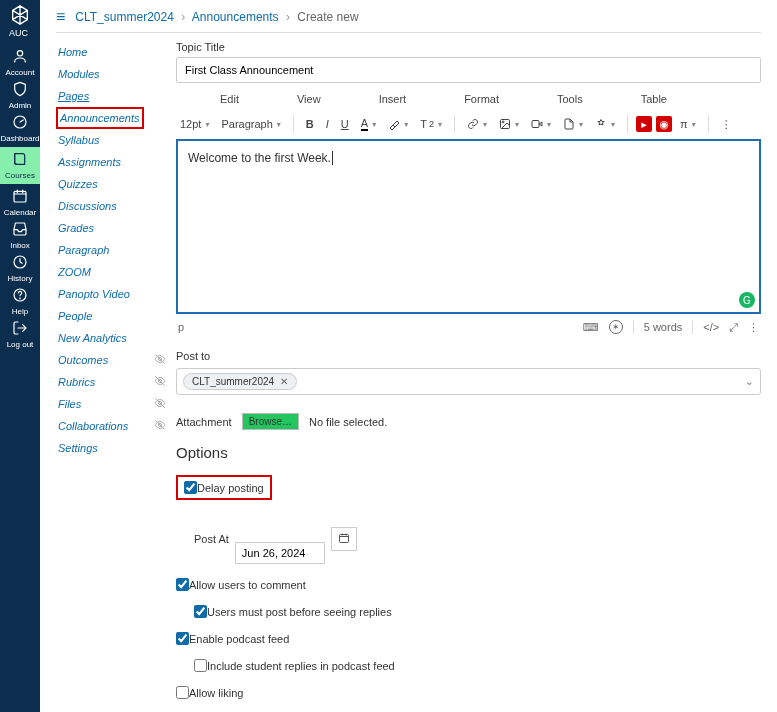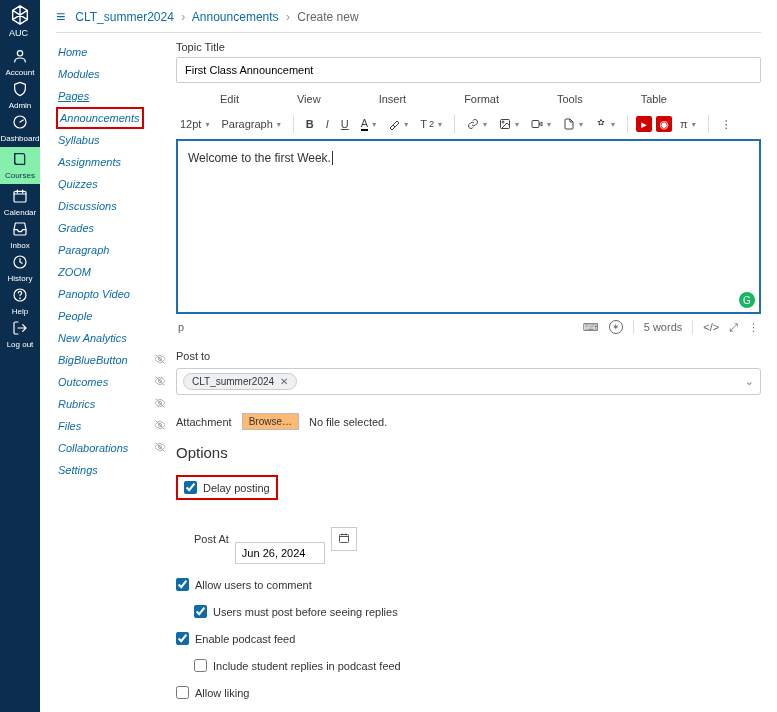--- a/index.html
+++ b/index.html
@@ -52,25 +52,25 @@
   .status-row .right { display:flex; align-items:center; gap:10px;}
   .status-row .right .sep{ width:1px;height:14px;background:#ddd;}
   
   .section-label{ font-size:11px; margin:10px 0 6px;}
   .post-to { border:1px solid #ccc; border-radius:3px; padding:4px 6px; display:flex; align-items:center; justify-content:space-between;}
   .chip { background:#eef1f3; border:1px solid #ccc; border-radius:12px; padding:2px 8px; font-size:10px; display:inline-flex; align-items:center; gap:6px;}
   .chip .x { color:#666; cursor:pointer;}
   .chev { color:#888; font-size:11px;}
   
   .attach-row { display:flex; align-items:center; gap:10px; margin:18px 0 14px; font-size:11px;}
-  .browse { background:#fdba74; border:1px solid #bbb; padding:2px 6px; font-size:10px; cursor:pointer;}
+  .browse { background:#22c55e; border:1px solid #bbb; padding:2px 6px; font-size:10px; cursor:pointer;}
   
   h3.options { font-size:15px; font-weight:400; margin:8px 0 10px;}
   .opt-block { margin-left:0;}
-  .opt { display:flex; align-items:center; gap:6px; font-size:11px; margin:14px 0; }
+  .opt { display:flex; align-items:center; font-size:11px; margin:14px 0; }
   .opt input[type=checkbox]{ accent-color:#0e6ba8;}
   .opt.sub { margin-left:18px;}
   .opt.delay { border:2px solid #d40000; padding:4px 6px; width:fit-content;}
   .postat { display:flex; align-items:center; gap:6px; margin:6px 0 8px 18px; font-size:11px;}
   .postat input { border:1px solid #ccc; padding:4px 6px; font-size:11px; width:90px;margin-top:28px;}
   .postat .cal { border:1px solid #ccc; padding:4px 6px; cursor:pointer; color:#555;}
   
   .footer-btns { display:flex; justify-content:flex-end; gap:8px; margin-top:28px; border-top:1px solid #eee; padding-top:14px;}
   .btn { padding:6px 12px; font-size:12px; border-radius:3px; cursor:pointer;}
   .btn.cancel { background:#fff; border:1px solid #ccc; color:#333;}
@@ -174,28 +174,20 @@
         <a href="#">ZOOM</a>
       </div>
       <div class="row">
         <a href="#">Panopto Video</a>
       </div>
       <div class="row">
         <a href="#">People</a>
       </div>
       <div class="row">
         <a href="#">New Analytics</a>
-      </div>
-      <div class="row">
-        <a href="#">BigBlueButton</a>
-        <span class="eye"><svg width="12" height="12" viewBox="0 0 24 24" fill="none" stroke="#aaa" stroke-width="2">
-            <path d="M2 12s4-7 10-7 10 7 10 7-4 7-10 7S2 12 2 12z"></path>
-            <circle cx="12" cy="12" r="3"></circle>
-            <path d="M3 3l18 18"></path>
-          </svg></span>
       </div>
       <div class="row">
         <a href="#">Outcomes</a>
         <span class="eye"><svg width="12" height="12" viewBox="0 0 24 24" fill="none" stroke="#aaa" stroke-width="2">
             <path d="M2 12s4-7 10-7 10 7 10 7-4 7-10 7S2 12 2 12z"></path>
             <circle cx="12" cy="12" r="3"></circle>
             <path d="M3 3l18 18"></path>
           </svg></span>
       </div>
       <div class="row">

